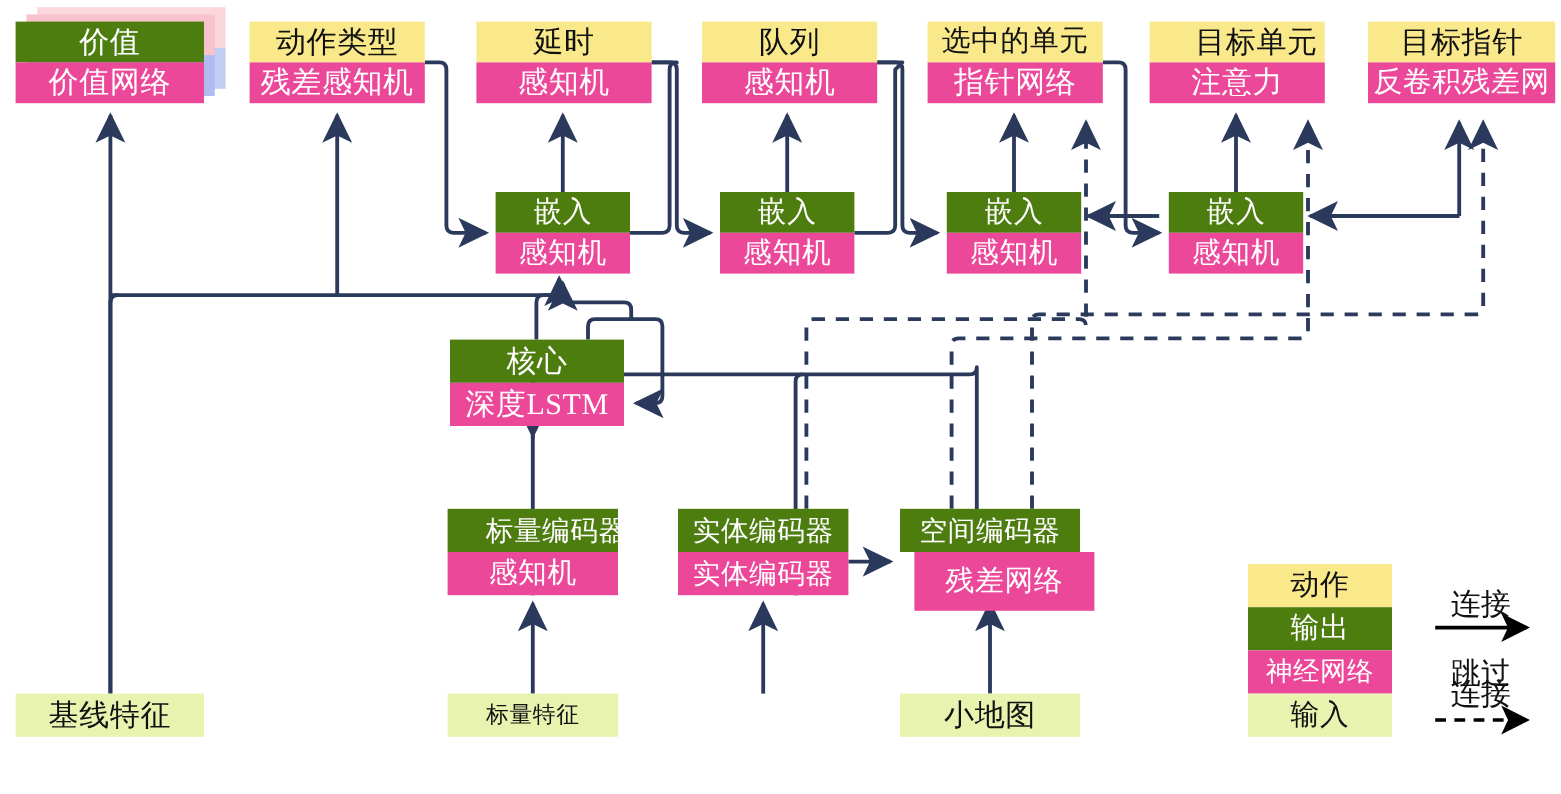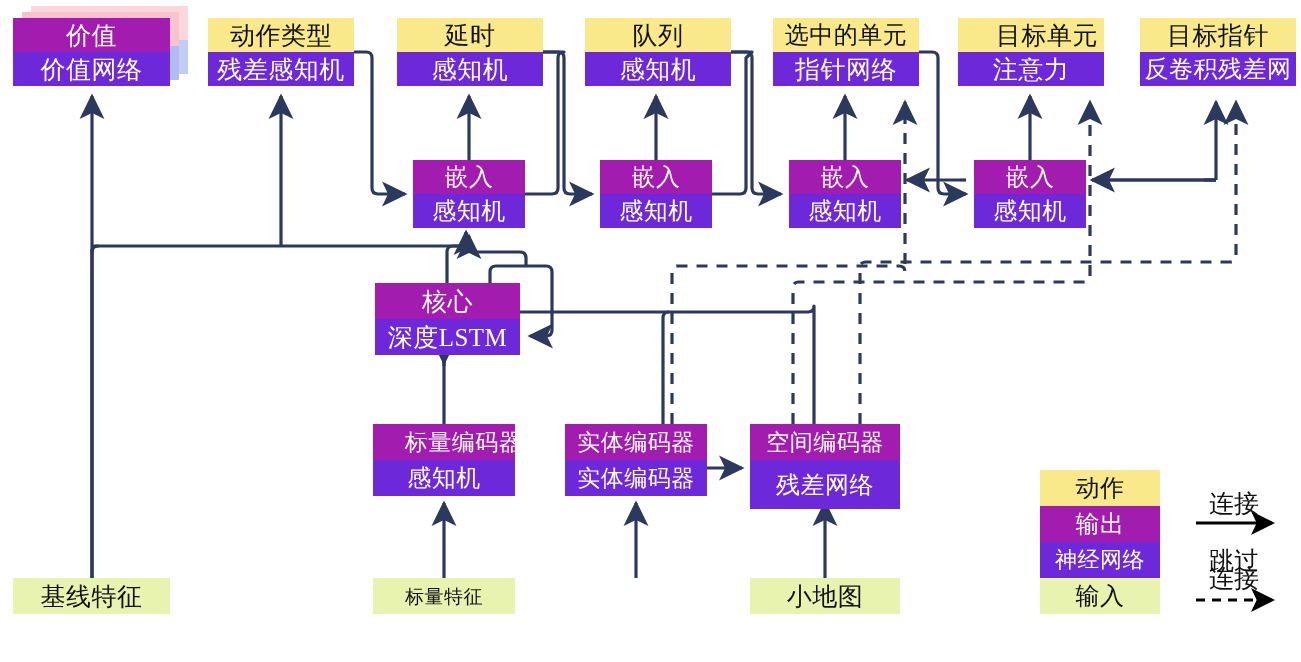--- a/index.html
+++ b/index.html
@@ -11,22 +11,22 @@
   svg.wires{position:absolute;left:0;top:0;width:1301px;height:662px;pointer-events:none;}
 
   .node{position:absolute;box-sizing:border-box;}
   .seg{
     box-sizing:border-box;width:100%;
     display:flex;align-items:center;justify-content:center;
     line-height:1;letter-spacing:0.5px;
     white-space:nowrap;
   }
   .seg.action{background:#fae98a;color:#111111;}
-  .seg.output{background:#a21caf;color:#ffffff;}
-  .seg.net{background:#6d28d9;color:#ffffff;}
+  .seg.output{background:#4d7c0f;color:#ffffff;}
+  .seg.net{background:#ec4899;color:#ffffff;}
   .seg.input{background:#e8f3b0;color:#111111;}
 
   
   .ghost{position:absolute;box-sizing:border-box;}
   .ghost .seg{opacity:1;}
   .ghost.g1 .seg.output{background:#fbd6dd;}
   .ghost.g1 .seg.net{background:#c2cdf3;}
   .ghost.g2 .seg.output{background:#f9c3ce;}
   .ghost.g2 .seg.net{background:#aebcf0;}
 
@@ -192,21 +192,21 @@
   <div class="node" style="left:373px;top:424px;width:142px;height:72px;">
     <div class="seg output" style="height:36px;font-size:23px;padding-left:39px;">标量编码器</div>
     <div class="seg net" style="height:36px;font-size:24px;">感知机</div>
   </div>
   <div class="node" style="left:565px;top:424px;width:142px;height:72px;">
     <div class="seg output" style="height:36px;font-size:23px;">实体编码器</div>
     <div class="seg net" style="height:36px;font-size:23px;">实体编码器</div>
   </div>
   <div class="node" style="left:750px;top:424px;width:150px;height:72px;">
     <div class="seg output" style="height:36px;font-size:23px;">空间编码器</div>
-    <div class="seg net" style="height:49px;font-size:24px;">残差网络</div>
+    <div class="seg net" style="height:49px;font-size:24px;margin-left:12px;">残差网络</div>
   </div>
 
   <div class="node" style="left:13px;top:578px;width:157px;height:36px;">
     <div class="seg input" style="height:36px;font-size:25px;">基线特征</div>
   </div>
   <div class="node" style="left:373px;top:578px;width:142px;height:36px;">
     <div class="seg input" style="height:36px;font-size:19px;">标量特征</div>
   </div>
   <div class="node" style="left:750px;top:578px;width:150px;height:36px;">
     <div class="seg input" style="height:36px;font-size:25px;">小地图</div>

